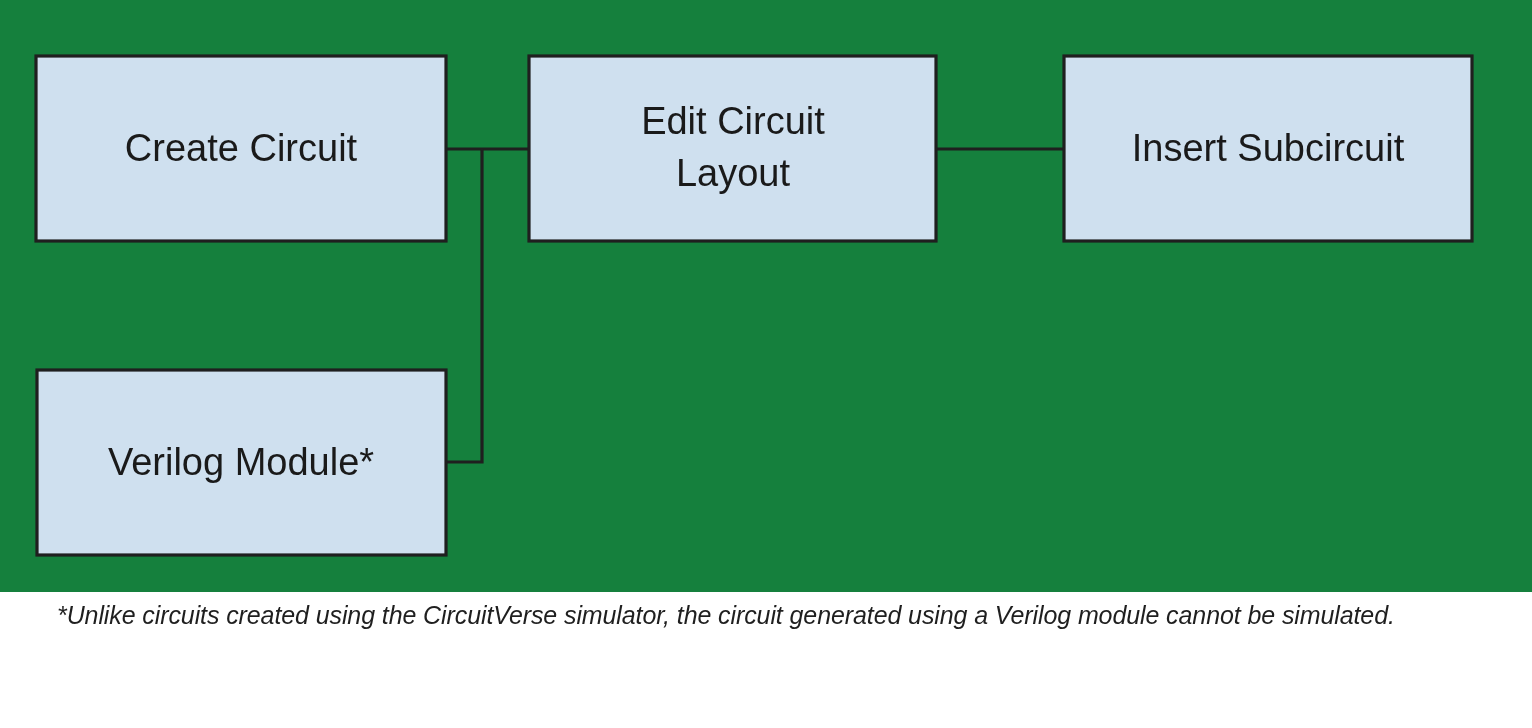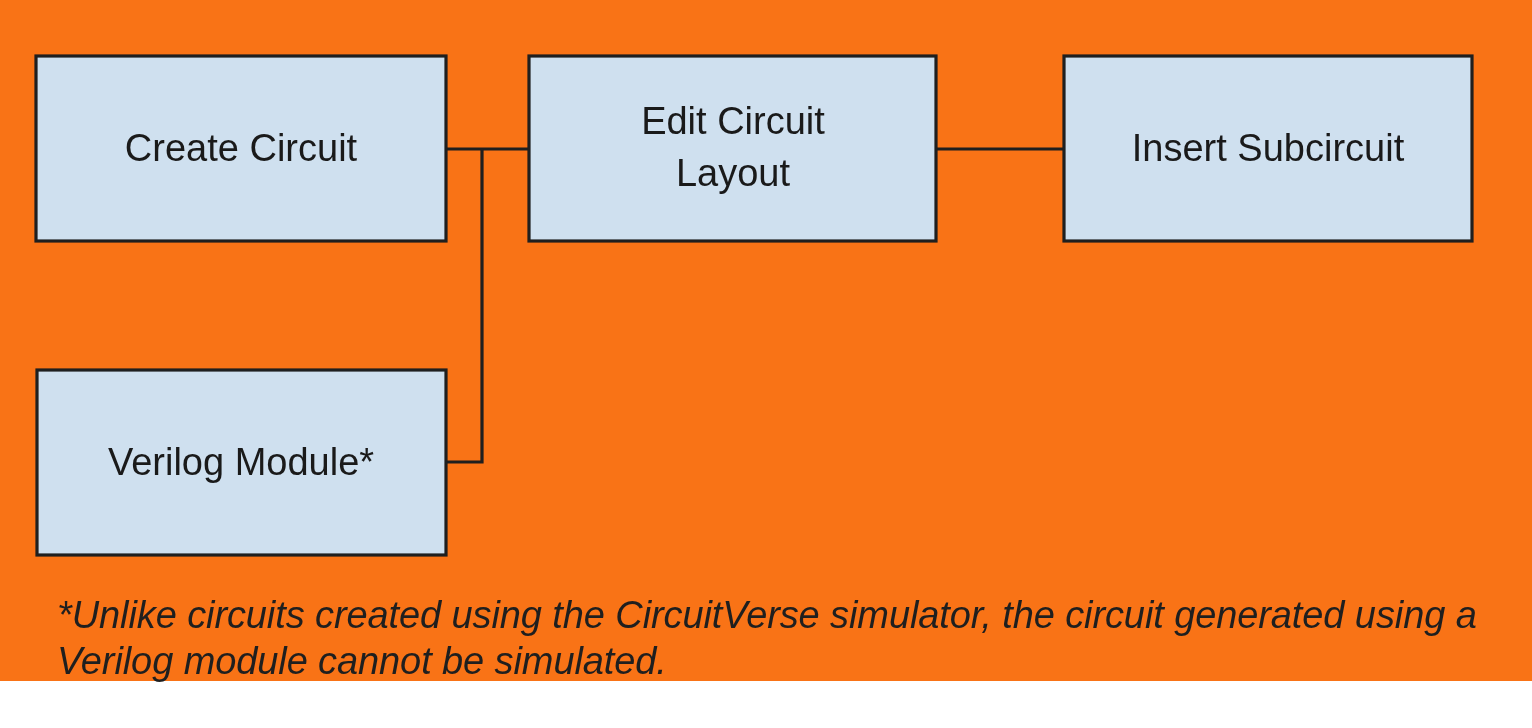--- a/index.html
+++ b/index.html
@@ -10,22 +10,22 @@
   }
   body {
     width: 1532px;
     height: 728px;
     font-family: "Liberation Sans", sans-serif;
     overflow: hidden;
   }
   #diagram-root {
     position: relative;
     width: 1532px;
-    height: 681px;
-    background: #f97316;
+    height: 592px;
+    background: #15803d;
   }
   svg.diagram-canvas {
     position: absolute;
     top: 0;
     left: 0;
     width: 1532px;
     height: 728px;
     display: block;
   }
   .node-rect {
@@ -44,21 +44,21 @@
     stroke-linecap: butt;
     stroke-linejoin: miter;
   }
   .footnote {
     position: absolute;
     left: 57px;
     top: 592px;
     width: 1420px;
     font-family: "Liberation Sans", sans-serif;
     font-style: italic;
-    font-size: 38px;
+    font-size: 25px;
     line-height: 46px;
     color: #1f1f1f;
     letter-spacing: -0.1px;
     white-space: pre-wrap;
   }
 </style>
 </head>
 <body>
 
 <div id="diagram-root">

